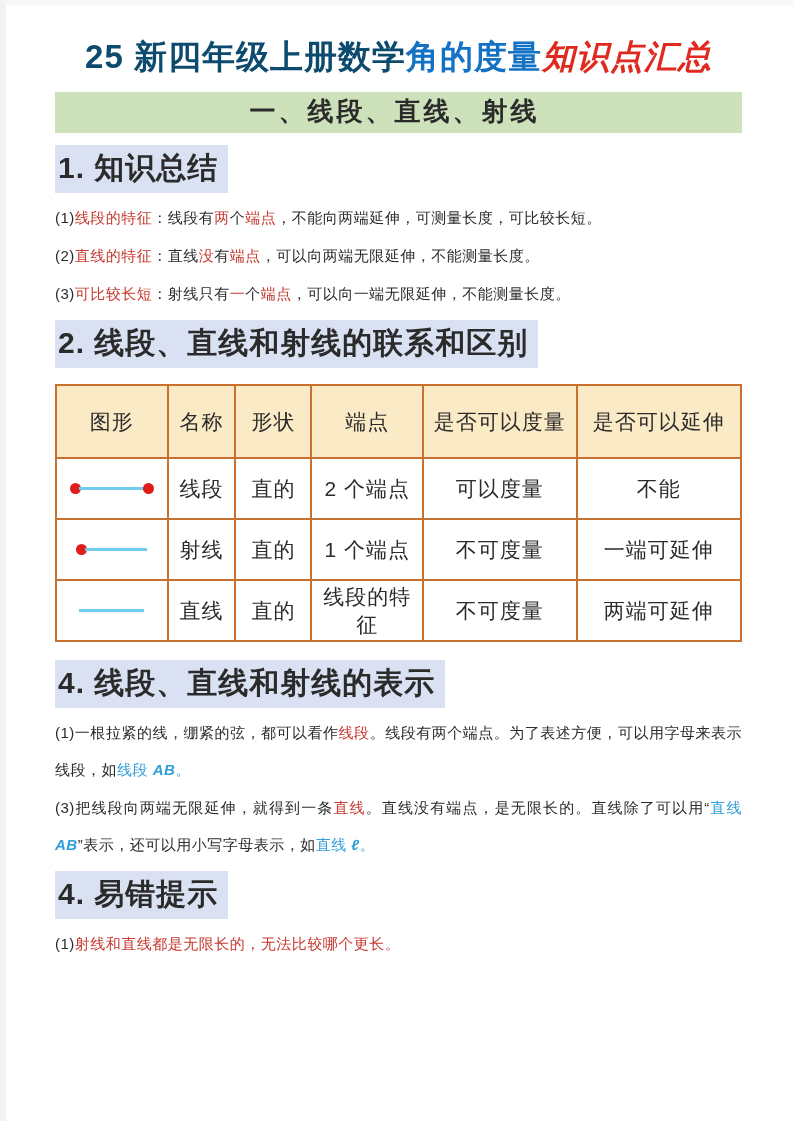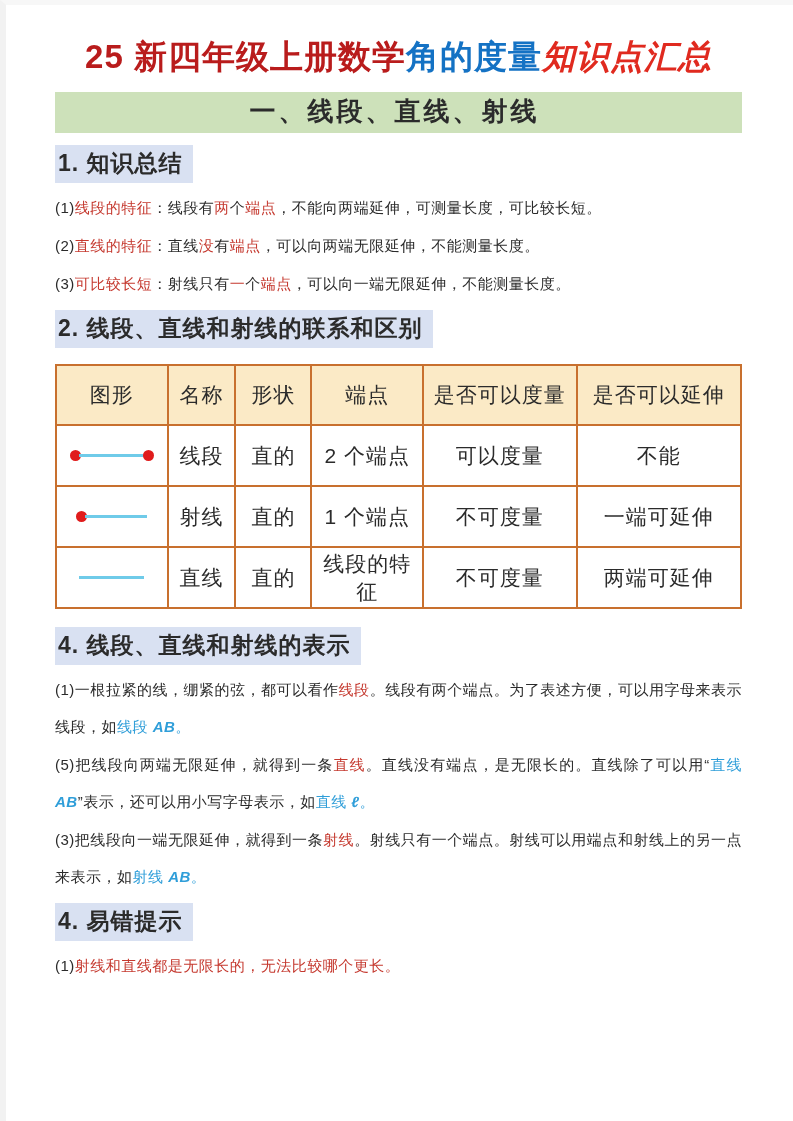--- a/index.html
+++ b/index.html
@@ -32,59 +32,59 @@
     font-size: 26px;
     font-weight: 600;
     letter-spacing: 3px;
     padding: 2px 8px 4px 0;
     margin-bottom: 10px;
   }
   
   .heading {
     display: inline-block;
     background: var(--heading_highlight);
-    font-size: 23px;
+    font-size: 30px;
     font-weight: bold;
     letter-spacing: 1px;
     padding: 3px 10px 4px 3px;
     margin: 2px 0 6px 0;
   }
   
   .para {
     font-size: 15px;
     line-height: 37px;
     letter-spacing: 0.5px;
     text-align: justify;
     margin-bottom: 1px;
   }
   .c-black { color: #2b2b2b; }
   .c-red   { color: var(--accent_red); }
   .c-blue  { color: var(--link_blue); }
   .c-blue-i{ color: var(--link_blue); font-style: italic; font-weight: bold; }
-  .t-black { color: #b91c1c; }
+  .t-black { color: #0c4a6e; }
   .t-blue  { color: var(--title_blue); }
   .t-red   { color: var(--title_red); font-style: italic; }
   
   .cmp-table {
     width: 100%;
     border-collapse: collapse;
     margin: 10px 0 16px 0;
     table-layout: fixed;
   }
   .cmp-table th, .cmp-table td {
     border: 2.5px solid var(--table_border);
     text-align: center;
     vertical-align: middle;
     font-size: 21px;
     font-weight: normal;
     letter-spacing: 1px;
   }
   .cmp-table th {
     background: var(--table_header_bg);
-    height: 60px;
+    height: 73px;
   }
   .cmp-table td { height: 61px; background: #fff; }
   .col-figure { width: 16.3%; }
   .col-name   { width: 9.9%;  }
   .col-shape  { width: 11.1%; }
   .col-endpts { width: 16.3%; }
   .col-meas   { width: 22.4%; }
   .col-ext    { width: 24%;   }
   
   .fig { display: flex; align-items: center; justify-content: center; }
@@ -172,22 +172,21 @@
         <td>不可度量</td>
         <td>两端可延伸</td>
       </tr>
     </tbody>
       </table>
   </div>
 
   <div class="sec">
     <div class="heading">4. 线段、直线和射线的表示</div>
     <p class="para"><span class="c-black">(1)一根拉紧的线，绷紧的弦，都可以看作</span><span class="c-red">线段</span><span class="c-black">。线段有两个端点。为了表述方便，可以用字母来表示线段，如</span><span class="c-blue">线段 </span><span class="c-blue-i">AB</span><span class="c-blue">。</span></p>
-    <p class="para"><span class="c-black">(5)把线段向两端无限延伸，就得到一条</span><span class="c-red">直线</span><span class="c-black">。直线没有端点，是无限长的。直线除了可以用“</span><span class="c-blue">直线 </span><span class="c-blue-i">AB</span><span class="c-black">”表示，还可以用小写字母表示，如</span><span class="c-blue">直线 </span><span class="c-blue-i">ℓ</span><span class="c-blue">。</span></p>
-    <p class="para"><span class="c-black">(3)把线段向一端无限延伸，就得到一条</span><span class="c-red">射线</span><span class="c-black">。射线只有一个端点。射线可以用端点和射线上的另一点来表示，如</span><span class="c-blue">射线 </span><span class="c-blue-i">AB</span><span class="c-blue">。</span></p>
+    <p class="para"><span class="c-black">(3)把线段向两端无限延伸，就得到一条</span><span class="c-red">直线</span><span class="c-black">。直线没有端点，是无限长的。直线除了可以用“</span><span class="c-blue">直线 </span><span class="c-blue-i">AB</span><span class="c-black">”表示，还可以用小写字母表示，如</span><span class="c-blue">直线 </span><span class="c-blue-i">ℓ</span><span class="c-blue">。</span></p>
   </div>
 
   <div class="sec">
     <div class="heading">4. 易错提示</div>
     <p class="para"><span class="c-black">(1)</span><span class="c-red">射线和直线都是无限长的，无法比较哪个更长。</span></p>
     
   </div>
 
 </div>
 

